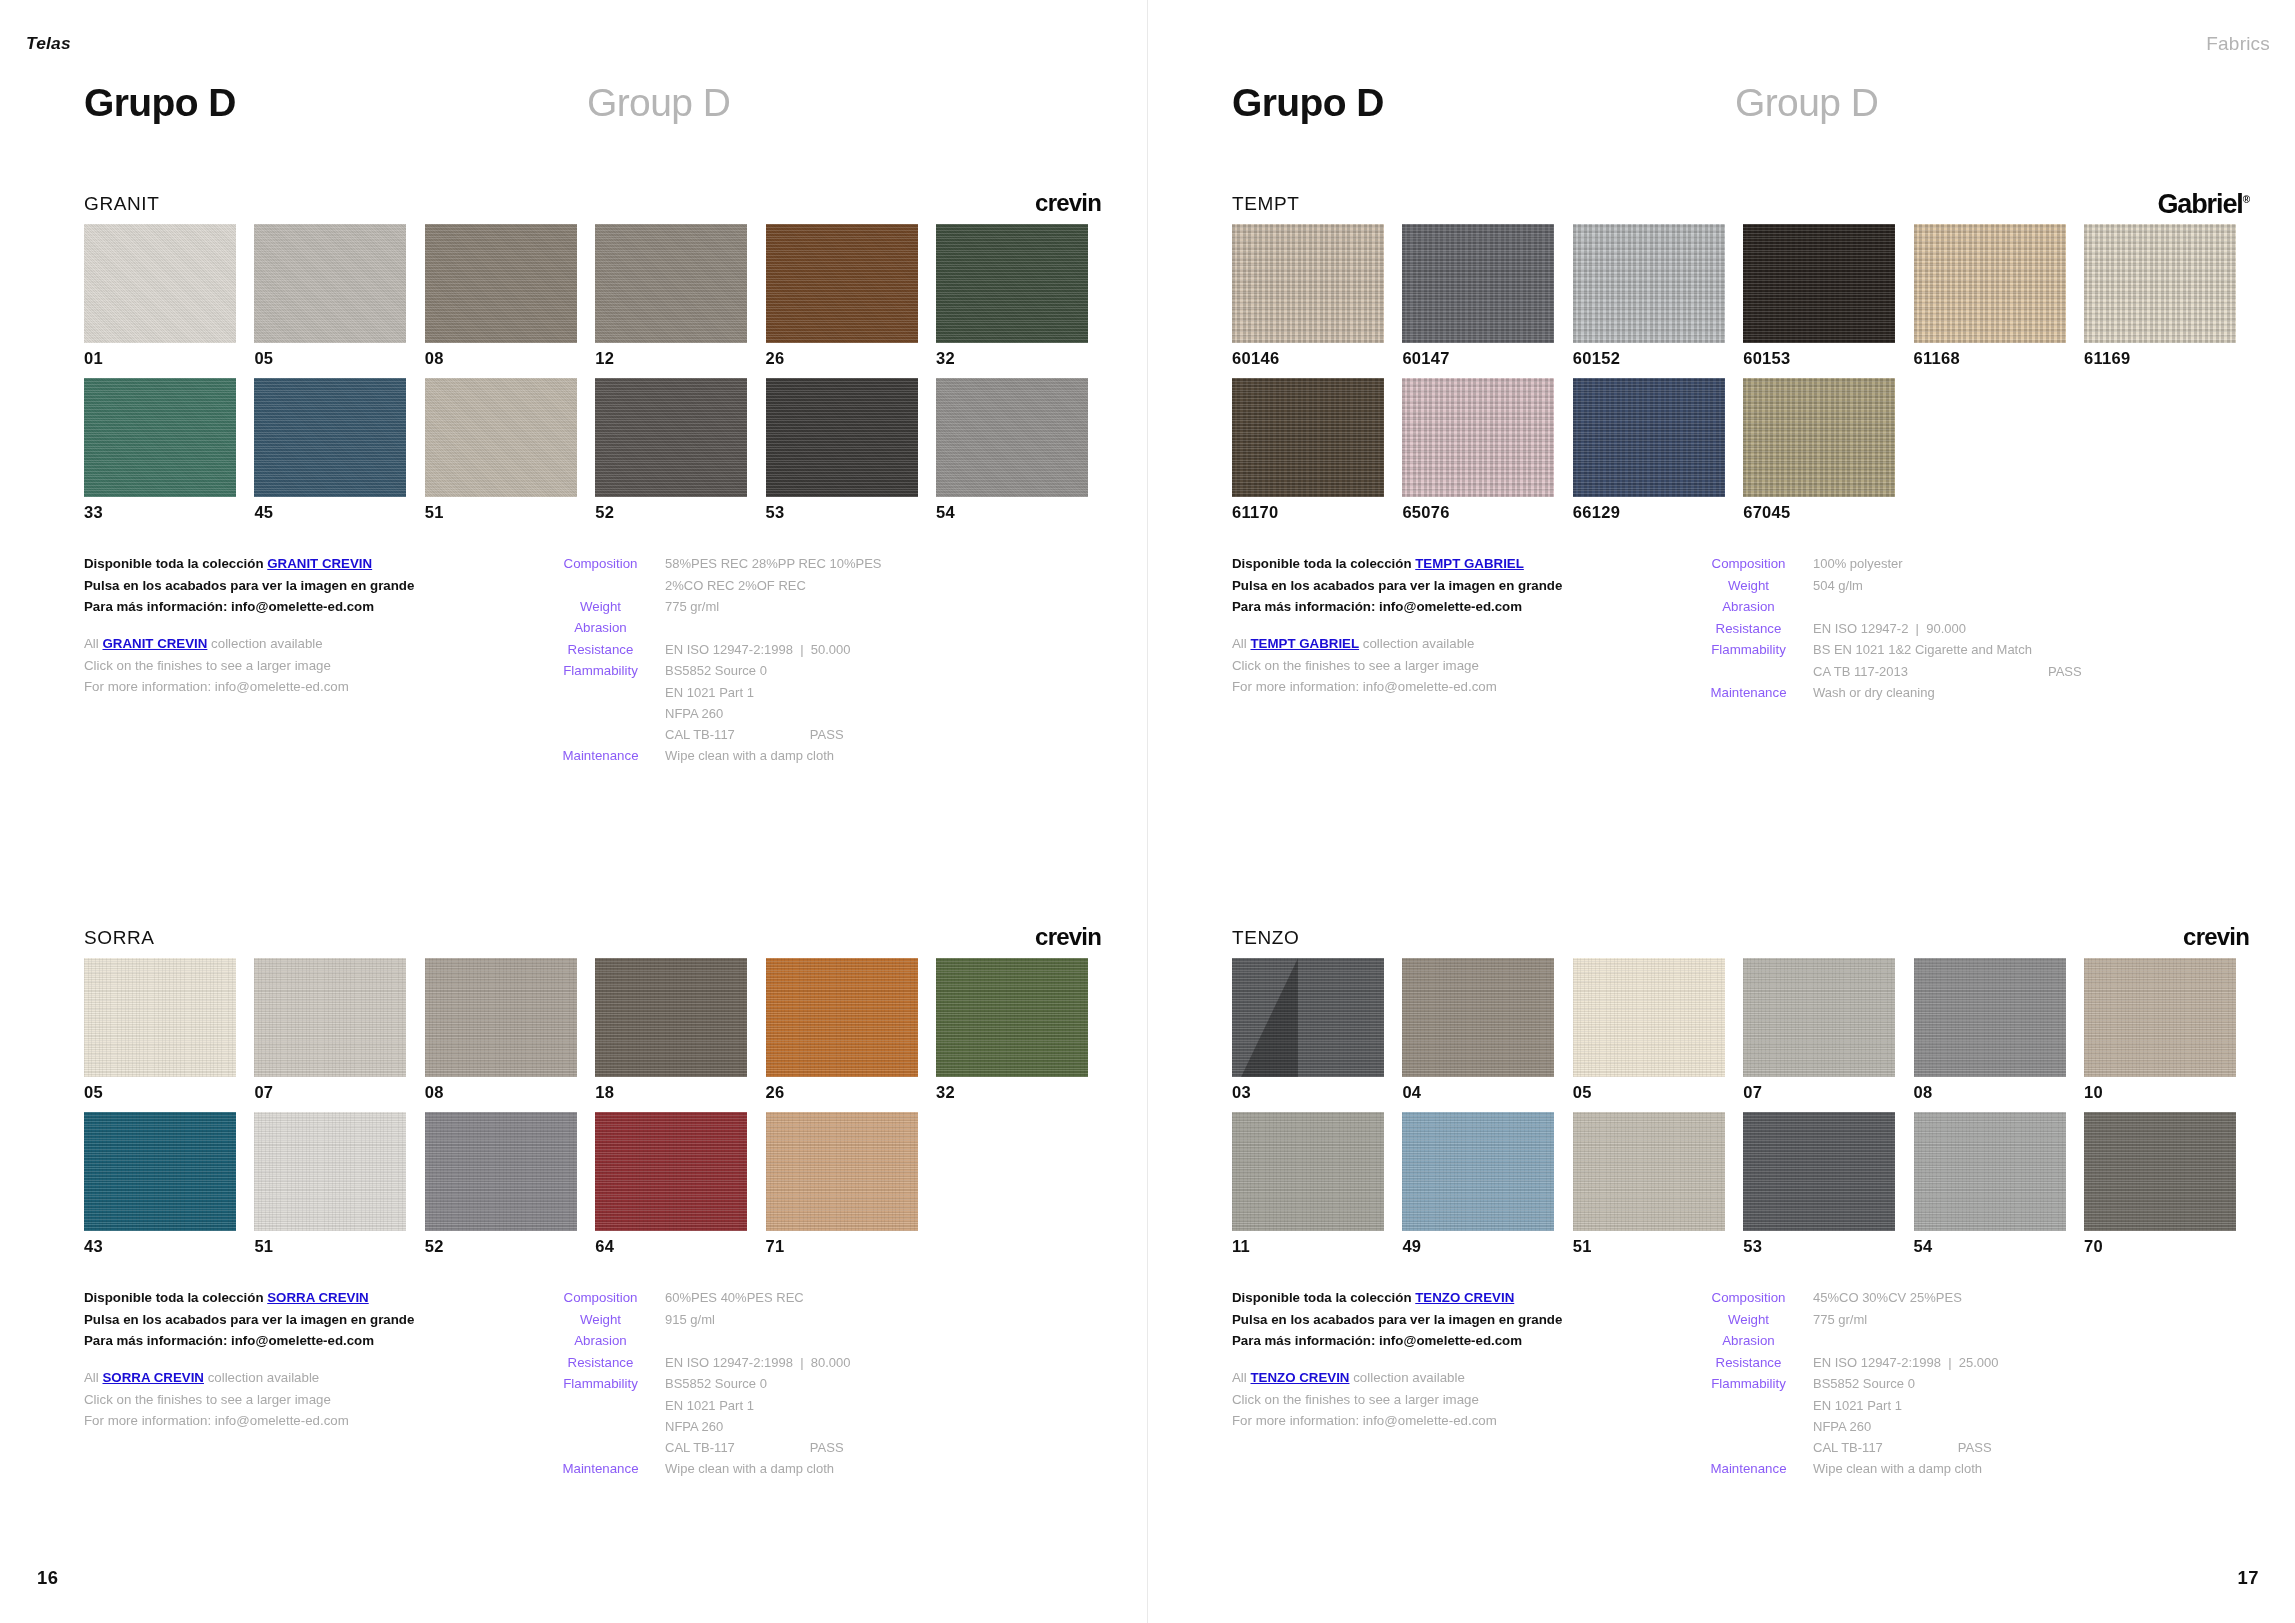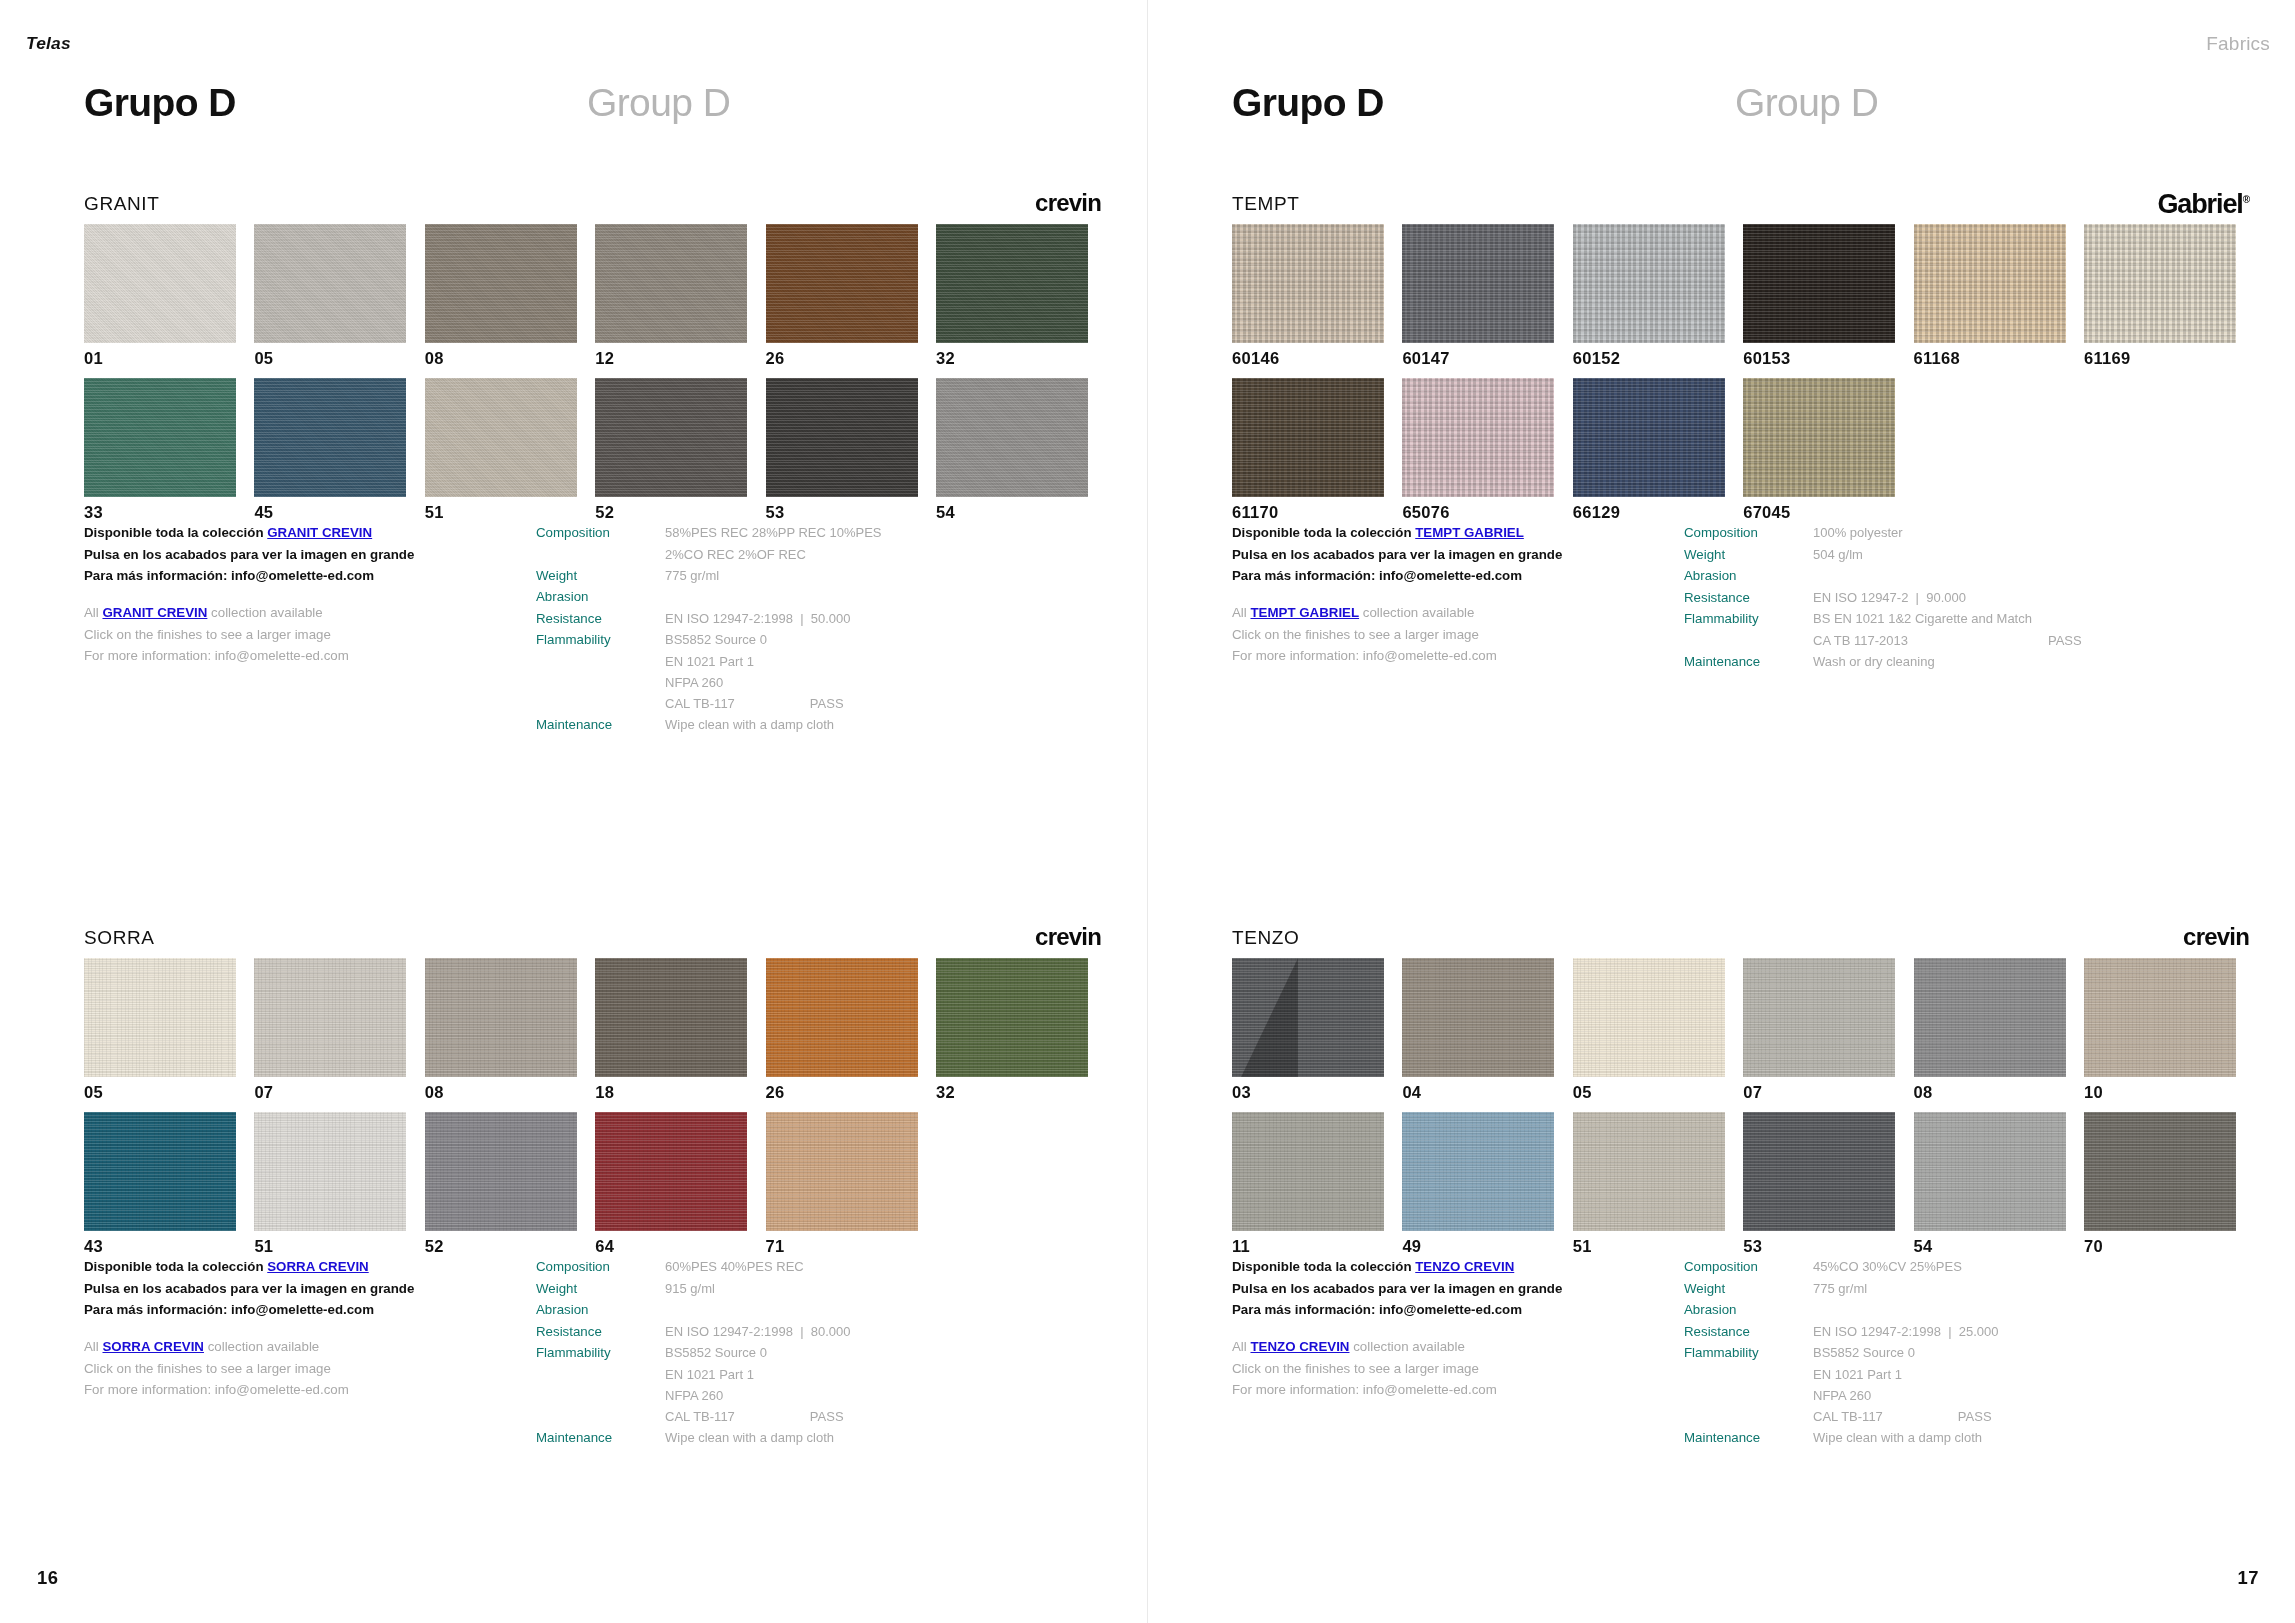--- a/index.html
+++ b/index.html
@@ -96,32 +96,32 @@
     border-left: 66px solid rgba(255,255,255,0);
     border-bottom: 138px solid rgba(0,0,0,0.30);
     width: 0; height: 0;
   }
   .swatch-code {
     margin-top: 6.4px;
     font-size: 16.5px; font-weight: 600; color: #111; letter-spacing: 0.3px;
   }
 
   
-  .info { position: relative; height: 174px; }
+  .info { position: relative; margin-top: 31px; height: 174px; }
   .info-left { position: absolute; left: 0; top: 0; width: 514px; }
   .l-es { font-size: 13.3px; font-weight: 700; color: #111; line-height: 1.62; }
   .l-en { margin-top: 15.6px; font-size: 13.3px; font-weight: 400; color: #a9a9a9; line-height: 1.62; }
   .lnk { color: #1a0dd6; text-decoration: underline; font-weight: 700; }
   .lnk.dim { color: #1a0dd6; font-weight: 700; }
 
   .spec { position: absolute; left: 452px; top: 0; width: 569px; }
   .spec-row { display: flex; line-height: 1.62; }
   .spec-key {
     width: 129px; flex: 0 0 129px;
-    font-size: 13.3px; color: #0f766e; font-weight: 400;
+    font-size: 13.3px; color: #8b5cf6; font-weight: 400; text-align: center;
   }
   .spec-val {
     font-size: 13px; color: #a9a9a9; font-weight: 400;
     white-space: pre;
   }
   .spec-val .pass { display: inline-block; margin-left: 75px; }
   .spec-val .pass.wide { margin-left: 140px; }
 </style>
 </head>
 <body>

